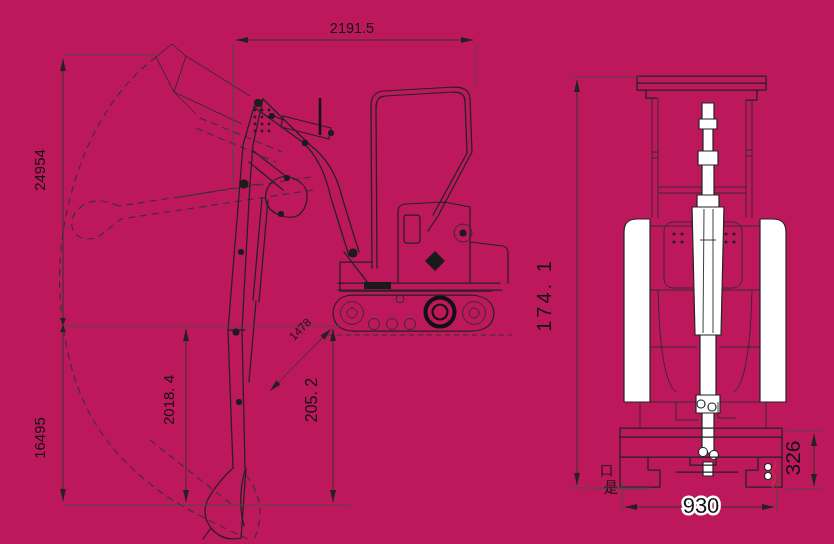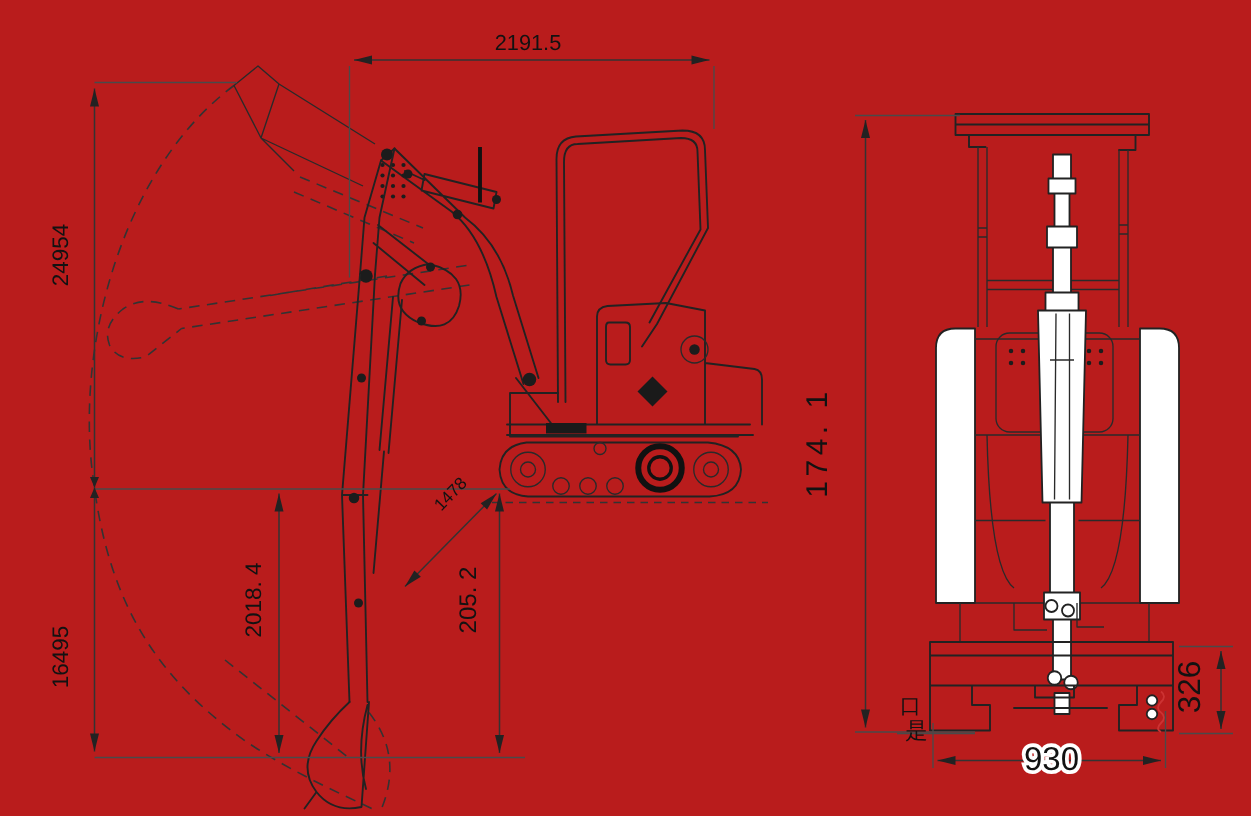--- a/index.html
+++ b/index.html
@@ -1,16 +1,16 @@
 <!DOCTYPE html>
 <html><head>
 <meta charset="utf-8">
 <style>
   html,body{margin:0;padding:0;background:#ffffff;}
-  .canvas{position:relative;width:834px;height:544px;background:#b91c1c;overflow:hidden;
+  .canvas{position:relative;width:834px;height:544px;background:#be185d;overflow:hidden;
           font-family:"Liberation Sans",sans-serif;}
   svg{display:block;}
   .ln{stroke:#222;stroke-width:1.25;fill:none;stroke-linejoin:round;stroke-linecap:round;}
   .lnthin{stroke:#2a2a2a;stroke-width:0.9;fill:none;stroke-linejoin:round;}
   .dash{stroke:#333;stroke-width:1.05;fill:none;stroke-dasharray:7 5;stroke-linecap:butt;}
   .dash2{stroke:#333;stroke-width:1.05;fill:none;stroke-dasharray:5 4;}
   .dim{stroke:#333;stroke-width:1;fill:none;
        marker-start:url(#aS);marker-end:url(#aE);}
   .ext{stroke:#4a4a4a;stroke-width:0.9;fill:none;}
   .txt{fill:#121212;font-family:"Liberation Sans",sans-serif;}

